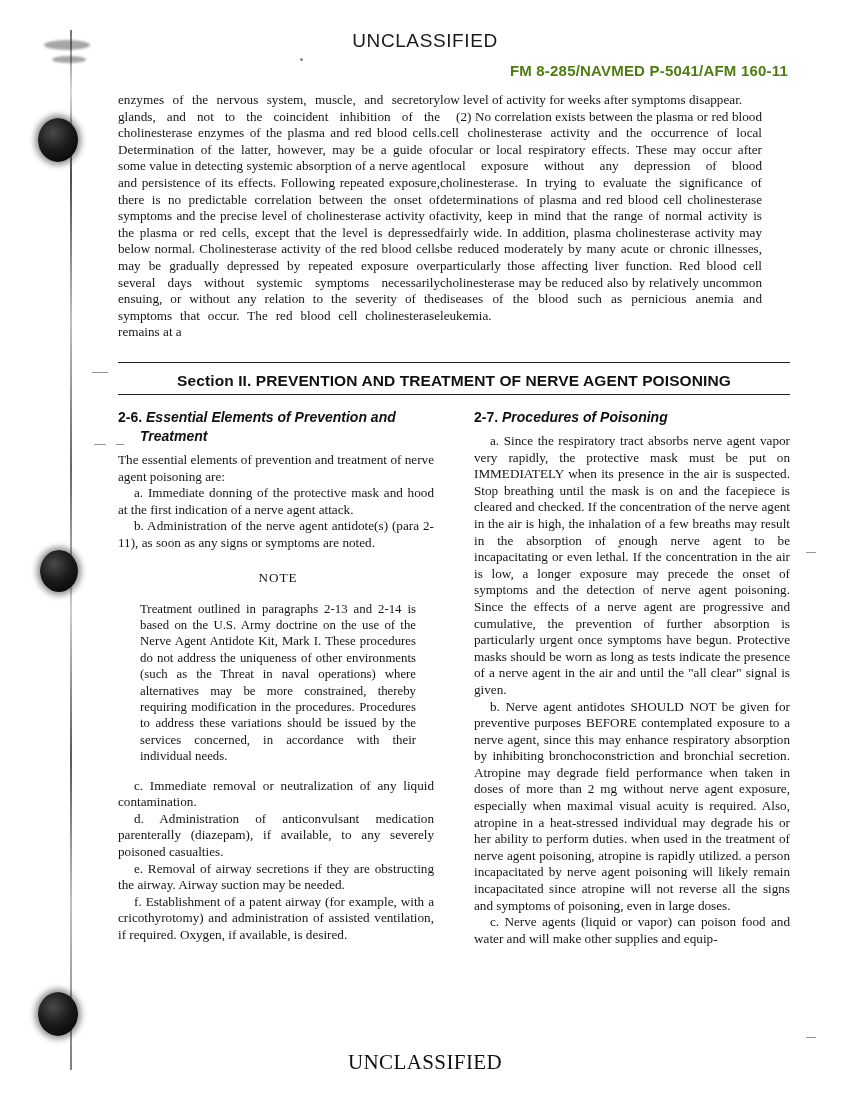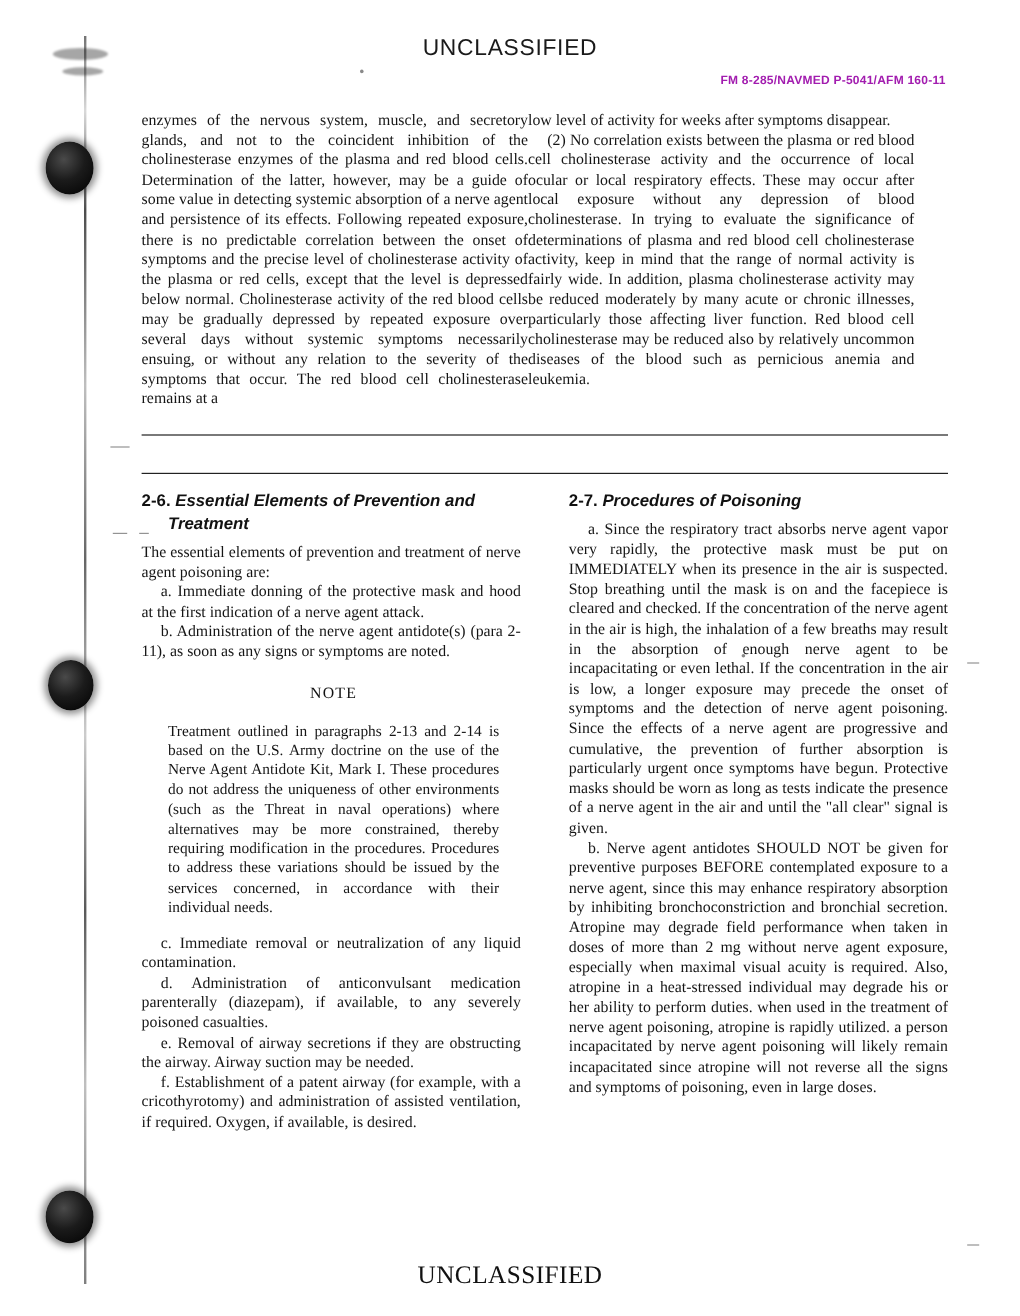--- a/index.html
+++ b/index.html
@@ -74,23 +74,23 @@
     font-size: 19px;
     letter-spacing: 0.6px;
     color: #1a1a1a;
   }
   .doc-id {
     position: absolute;
     top: 62px;
     right: 62px;
     font-family: "Liberation Sans", sans-serif;
     font-weight: bold;
-    font-size: 10px;
+    font-size: 15px;
     letter-spacing: 0.2px;
-    color: #a21caf;
+    color: #4d7c0f;
   }
 
   
   .columns {
     position: absolute;
     top: 92px;
     left: 118px;
     width: 672px;
     display: flex;
   }
@@ -218,20 +218,21 @@
     <div class="col">
       <p>enzymes of the nervous system, muscle, and secretory glands, and not to the coincident inhibition of the cholinesterase enzymes of the plasma and red blood cells. Determination of the latter, however, may be a guide of some value in detecting systemic absorption of a nerve agent and persistence of its effects. Following repeated exposure, there is no predictable correlation between the onset of symptoms and the precise level of cholinesterase activity of the plasma or red cells, except that the level is depressed below normal. Cholinesterase activity of the red blood cells may be gradually depressed by repeated exposure over several days without systemic symptoms necessarily ensuing, or without any relation to the severity of the symptoms that occur. The red blood cell cholinesterase remains at a</p>
     </div>
     <div class="col">
       <p>low level of activity for weeks after symptoms disappear.</p>
       <p class="ind">(2) No correlation exists between the plasma or red blood cell cholinesterase activity and the occurrence of local ocular or local respiratory effects. These may occur after local exposure without any depression of blood cholinesterase. In trying to evaluate the significance of determinations of plasma and red blood cell cholinesterase activity, keep in mind that the range of normal activity is fairly wide. In addition, plasma cholinesterase activity may be reduced moderately by many acute or chronic illnesses, particularly those affecting liver function. Red blood cell cholinesterase may be reduced also by relatively uncommon diseases of the blood such as pernicious anemia and leukemia.</p>
     </div>
   </div>
 
   <div class="rule rule-top"></div>
+  <div class="section-head">Section II. PREVENTION AND TREATMENT OF NERVE AGENT POISONING</div>
   <div class="rule rule-bot"></div>
 
   <div class="columns2">
 
     <div class="col">
       <div class="para-title hang">
         <span class="num">2-6.</span>
         <span>Essential Elements of Prevention and Treatment</span>
       </div>
       <p>The essential elements of prevention and treatment of nerve agent poisoning are:</p>
@@ -250,19 +251,20 @@
       <p class="ind">f. Establishment of a patent airway (for example, with a cricothyrotomy) and administration of assisted ventilation, if required. Oxygen, if available, is desired.</p>
     </div>
 
     <div class="col">
       <div class="para-title hang">
         <span class="num">2-7.</span>
         <span>Procedures of Poisoning</span>
       </div>
       <p class="ind">a. Since the respiratory tract absorbs nerve agent vapor very rapidly, the protective mask must be put on IMMEDIATELY when its presence in the air is suspected. Stop breathing until the mask is on and the facepiece is cleared and checked. If the concentration of the nerve agent in the air is high, the inhalation of a few breaths may result in the absorption of enough nerve agent to be incapacitating or even lethal. If the concentration in the air is low, a longer exposure may precede the onset of symptoms and the detection of nerve agent poisoning. Since the effects of a nerve agent are progressive and cumulative, the prevention of further absorption is particularly urgent once symptoms have begun. Protective masks should be worn as long as tests indicate the presence of a nerve agent in the air and until the "all clear" signal is given.</p>
       <p class="ind">b. Nerve agent antidotes SHOULD NOT be given for preventive purposes BEFORE contemplated exposure to a nerve agent, since this may enhance respiratory absorption by inhibiting bronchoconstriction and bronchial secretion. Atropine may degrade field performance when taken in doses of more than 2 mg without nerve agent exposure, especially when maximal visual acuity is required. Also, atropine in a heat-stressed individual may degrade his or her ability to perform duties. when used in the treatment of nerve agent poisoning, atropine is rapidly utilized. a person incapacitated by nerve agent poisoning will likely remain incapacitated since atropine will not reverse all the signs and symptoms of poisoning, even in large doses.</p>
+      <p class="ind">c. Nerve agents (liquid or vapor) can poison food and water and will make other supplies and equip-</p>
     </div>
 
   </div>
 
   <div class="classification-bottom">UNCLASSIFIED</div>
 
 </div>
 
 </body></html>

